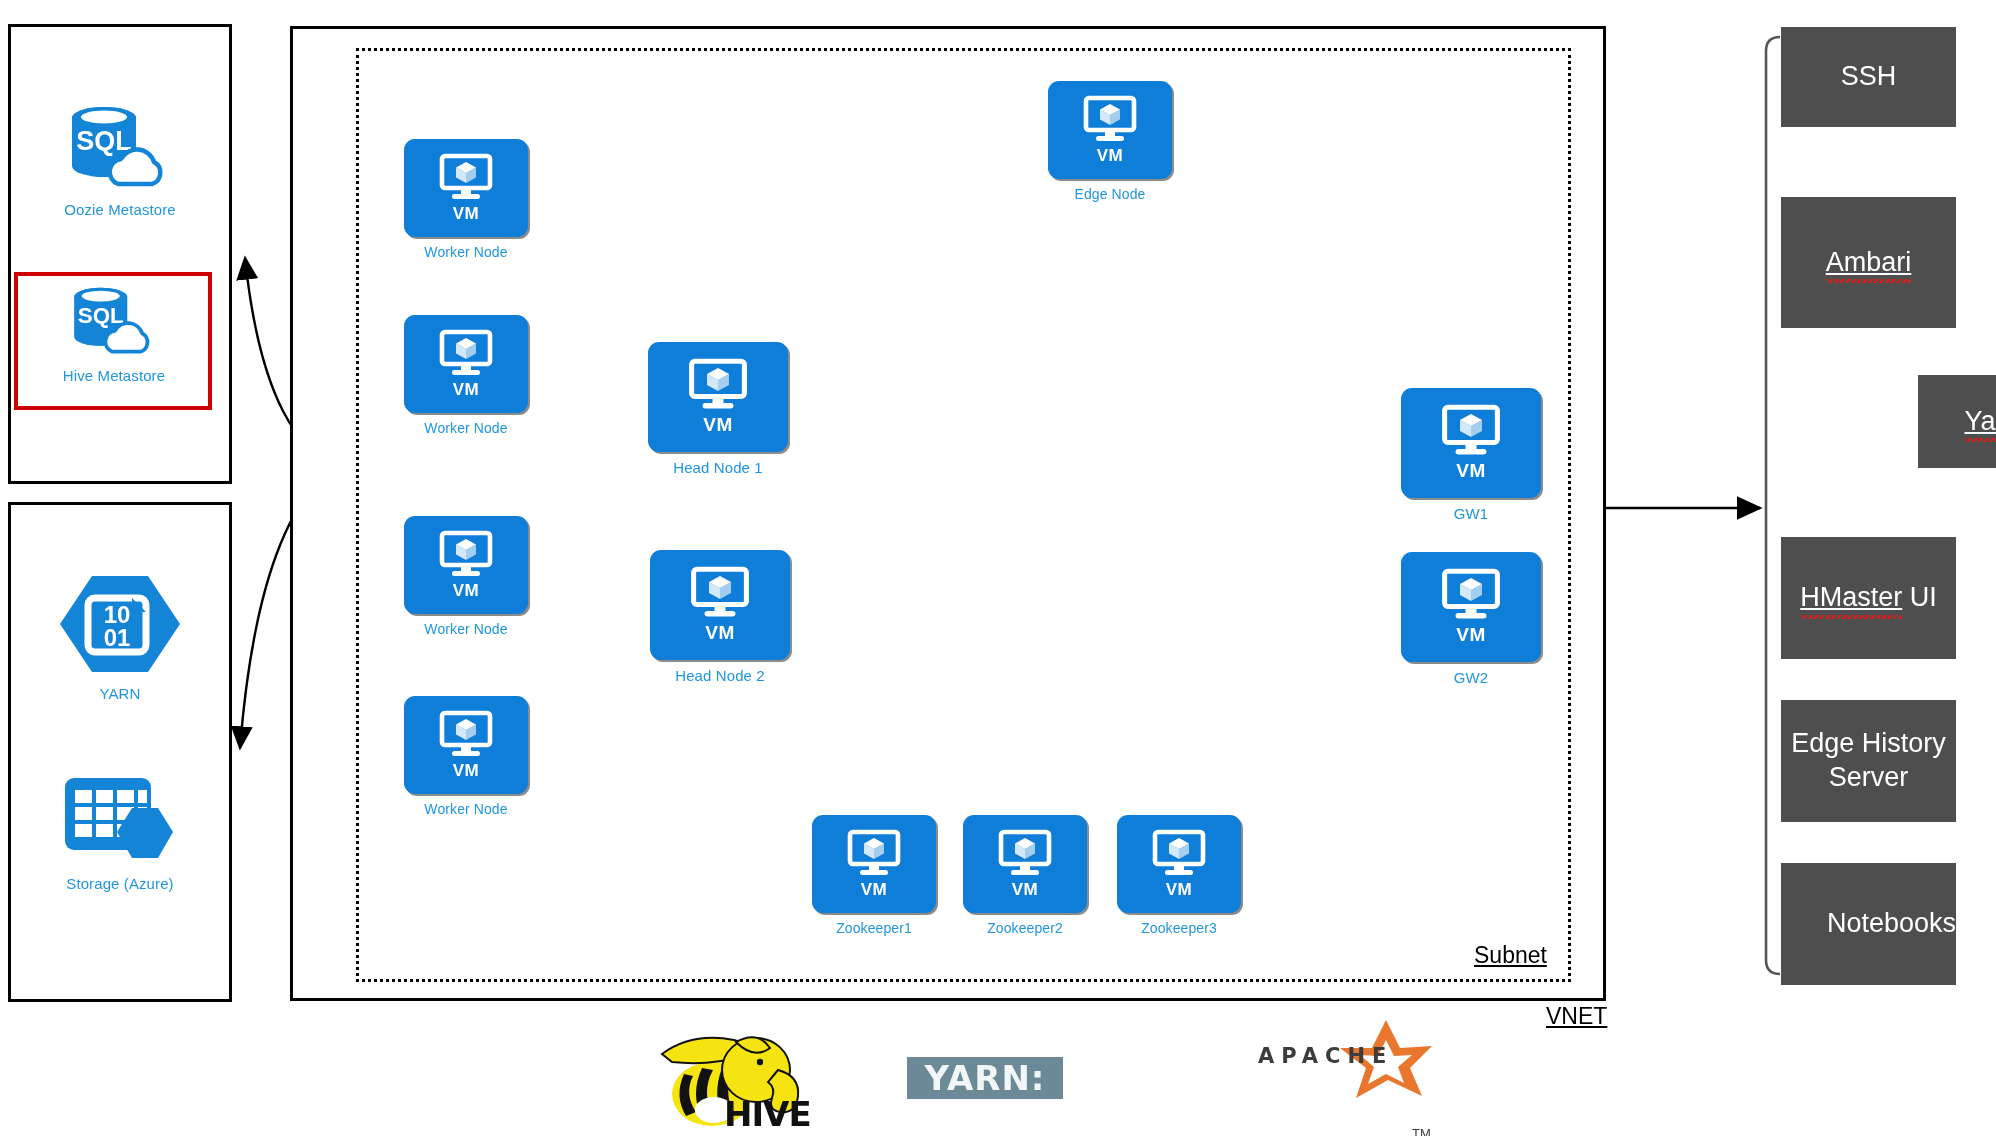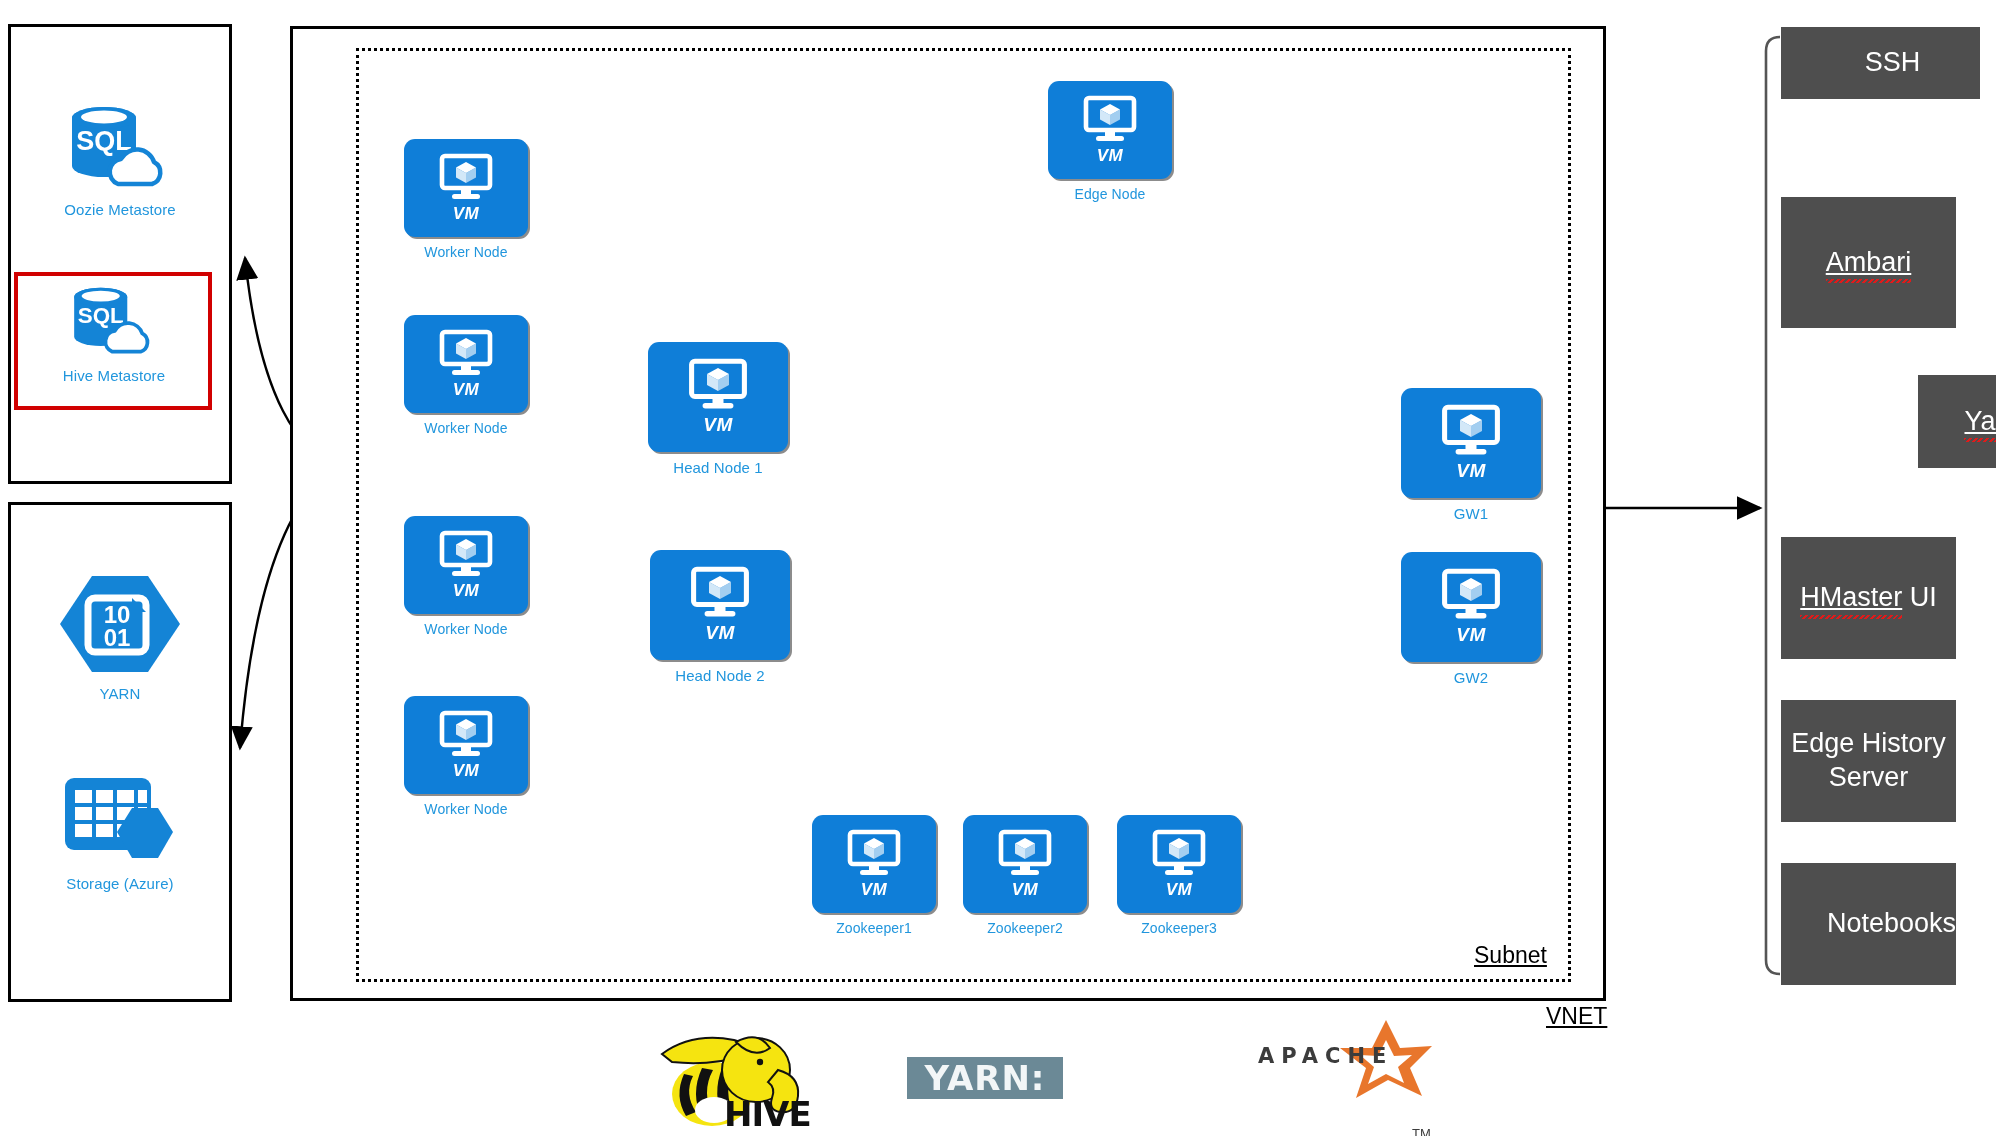--- a/index.html
+++ b/index.html
@@ -14,21 +14,21 @@
   .frame-red{border:4px solid #d10000;box-sizing:border-box;background:#fff;}
 
   
   .res{display:flex;flex-direction:column;align-items:center;}
   .res-label{color:#2196dd;font-size:14px;margin-top:7px;white-space:nowrap;letter-spacing:.1px;}
   .res-label.big{font-size:15px;}
 
   
   .vm-tile{width:124px;height:98px;background:#0f7ed8;border-radius:11px;
            display:flex;flex-direction:column;align-items:center;justify-content:center;
-           box-shadow:2px 2px 0 rgba(0,0,0,.45);font-style:italic;}
+           box-shadow:2px 2px 0 rgba(0,0,0,.45);}
   .vm-tile.lg{width:140px;height:110px;}
   .vm-text{color:#fff;font-size:17px;font-weight:bold;margin-top:1px;letter-spacing:.4px;}
   .vm-text.lg{font-size:19px;}
 
   
   .svc{background:#4e4e4e;color:#fff;display:flex;align-items:center;justify-content:center;
        text-align:center;font-size:27px;line-height:1.25;}
   .svc .u{ text-decoration:underline; }
   .sp{position:relative;display:inline-block;}
   .sp::after{content:"";position:absolute;left:0;right:0;bottom:-4px;height:4px;
@@ -340,21 +340,21 @@
           <path d="M29,9 L39,14.5 L29,20 L19,14.5 z"></path>
       <path d="M19,14.5 L29,20 L29,30 L19,24.5 z" opacity=".82"></path>
       <path d="M39,14.5 L29,20 L29,30 L39,24.5 z" opacity=".62"></path>
         </g>
     </svg>
     <div class="vm-text">VM</div>
   </div>
   <div class="res-label">Zookeeper3</div>
 </div>
 
-<div class="abs svc" style="left:1781px;top:27px;width:175px;height:72px;padding-left:24px;">
+<div class="abs svc" style="left:1781px;top:27px;width:175px;height:100px;">
   <span>SSH</span>
 </div>
 
 <div class="abs svc" style="left:1781px;top:197px;width:175px;height:131px;">
   <span class="sp u">Ambari</span>
 </div>
 
 <div class="abs svc" style="left:1881px;top:375px;width:175px;height:93px;margin-left:37px;">
   <span class="sp u">YarnUI</span>
 </div>

